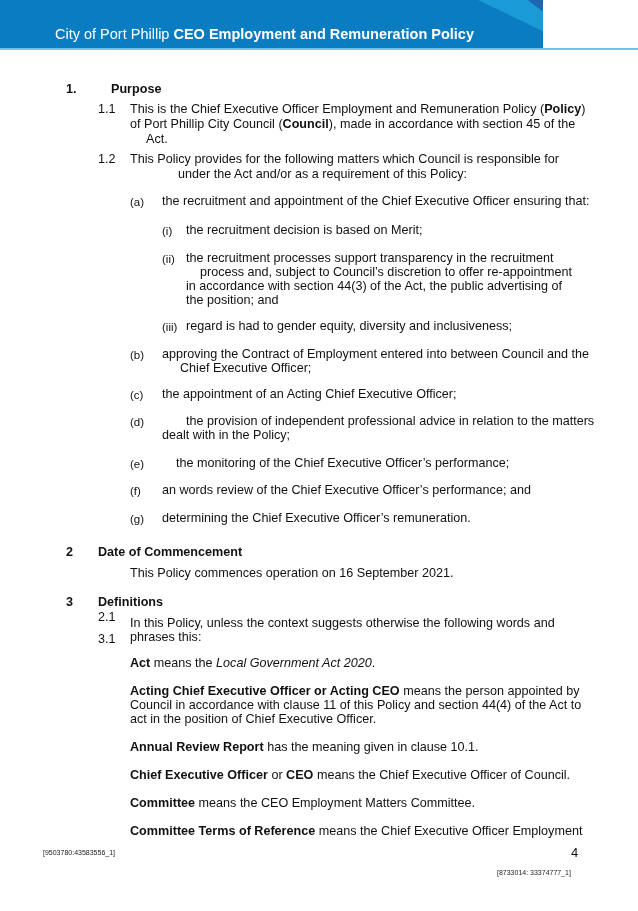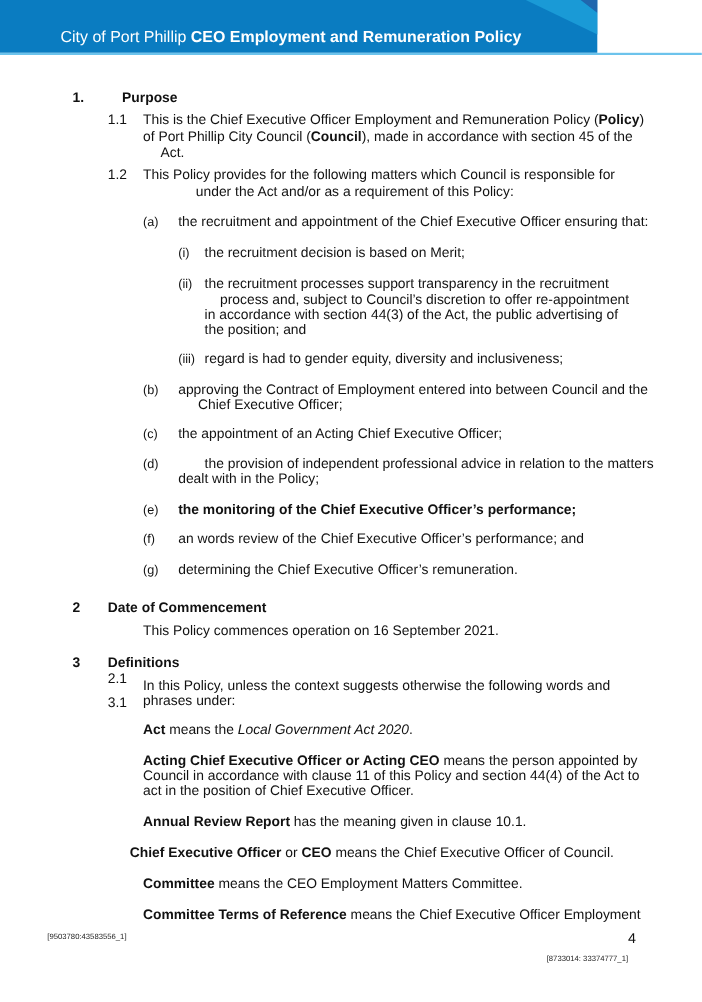--- a/index.html
+++ b/index.html
@@ -70,48 +70,48 @@
   <div class="abs" style="left:162px;top:361px;margin-left:18px;">Chief Executive Officer;</div>
 
   <div class="abs small-num" style="left:130px;top:388px;">(c)</div>
   <div class="abs" style="left:162px;top:387px;">the appointment of an Acting Chief Executive Officer;</div>
 
   <div class="abs small-num" style="left:130px;top:415px;">(d)</div>
   <div class="abs" style="left:162px;top:414px;margin-left:24px;">the provision of independent professional advice in relation to the matters</div>
   <div class="abs" style="left:162px;top:428px;">dealt with in the Policy;</div>
 
   <div class="abs small-num" style="left:130px;top:457px;">(e)</div>
-  <div class="abs" style="left:162px;top:456px;font-weight:bold;">the monitoring of the Chief Executive Officer’s performance;</div>
+  <div class="abs" style="left:176px;top:456px;">the monitoring of the Chief Executive Officer’s performance;</div>
 
   <div class="abs small-num" style="left:130px;top:484px;">(f)</div>
   <div class="abs" style="left:162px;top:483px;">an words review of the Chief Executive Officer’s performance; and</div>
 
   <div class="abs small-num" style="left:130px;top:512px;">(g)</div>
   <div class="abs" style="left:162px;top:511px;">determining the Chief Executive Officer’s remuneration.</div>
 
   <div class="abs bold" style="left:66px;top:545px;">2</div>
   <div class="abs bold" style="left:98px;top:545px;">Date of Commencement</div>
   <div class="abs" style="left:98px;top:566px;margin-top:44px;">2.1</div>
   <div class="abs" style="left:130px;top:566px;">This Policy commences operation on 16 September 2021.</div>
 
   <div class="abs bold" style="left:66px;top:595px;">3</div>
   <div class="abs bold" style="left:98px;top:595px;">Definitions</div>
   <div class="abs" style="left:98px;top:616px;margin-top:16px;">3.1</div>
   <div class="abs" style="left:130px;top:616px;">In this Policy, unless the context suggests otherwise the following words and</div>
-  <div class="abs" style="left:130px;top:630px;">phrases under:</div>
+  <div class="abs" style="left:130px;top:630px;">phrases this:</div>
 
   <div class="abs" style="left:130px;top:656px;text-align:right;"><b>Act</b><span> means the </span><i>Local Government Act 2020</i><span>.</span></div>
 
   <div class="abs" style="left:130px;top:684px;"><b>Acting Chief Executive Officer or Acting CEO</b><span> means the person appointed by</span></div>
   <div class="abs" style="left:130px;top:698px;">Council in accordance with clause 11 of this Policy and section 44(4) of the Act to</div>
   <div class="abs" style="left:130px;top:712px;">act in the position of Chief Executive Officer.</div>
 
   <div class="abs" style="left:130px;top:740px;"><b>Annual Review Report</b><span> has the meaning given in clause 10.1.</span></div>
 
-  <div class="abs" style="left:118px;top:768px;"><b>Chief Executive Officer</b><span> or </span><b>CEO</b><span> means the Chief Executive Officer of Council.</span></div>
+  <div class="abs" style="left:130px;top:768px;"><b>Chief Executive Officer</b><span> or </span><b>CEO</b><span> means the Chief Executive Officer of Council.</span></div>
 
   <div class="abs" style="left:130px;top:796px;"><b>Committee</b><span> means the CEO Employment Matters Committee.</span></div>
 
   <div class="abs" style="left:130px;top:824px;"><b>Committee Terms of Reference</b><span> means the Chief Executive Officer Employment</span></div>
 </div>
 
 <div class="footer-left">[9503780:43583556_1]</div>
 <div class="footer-page">4</div>
 <div class="footer-right">[8733014: 33374777_1]</div>
 

